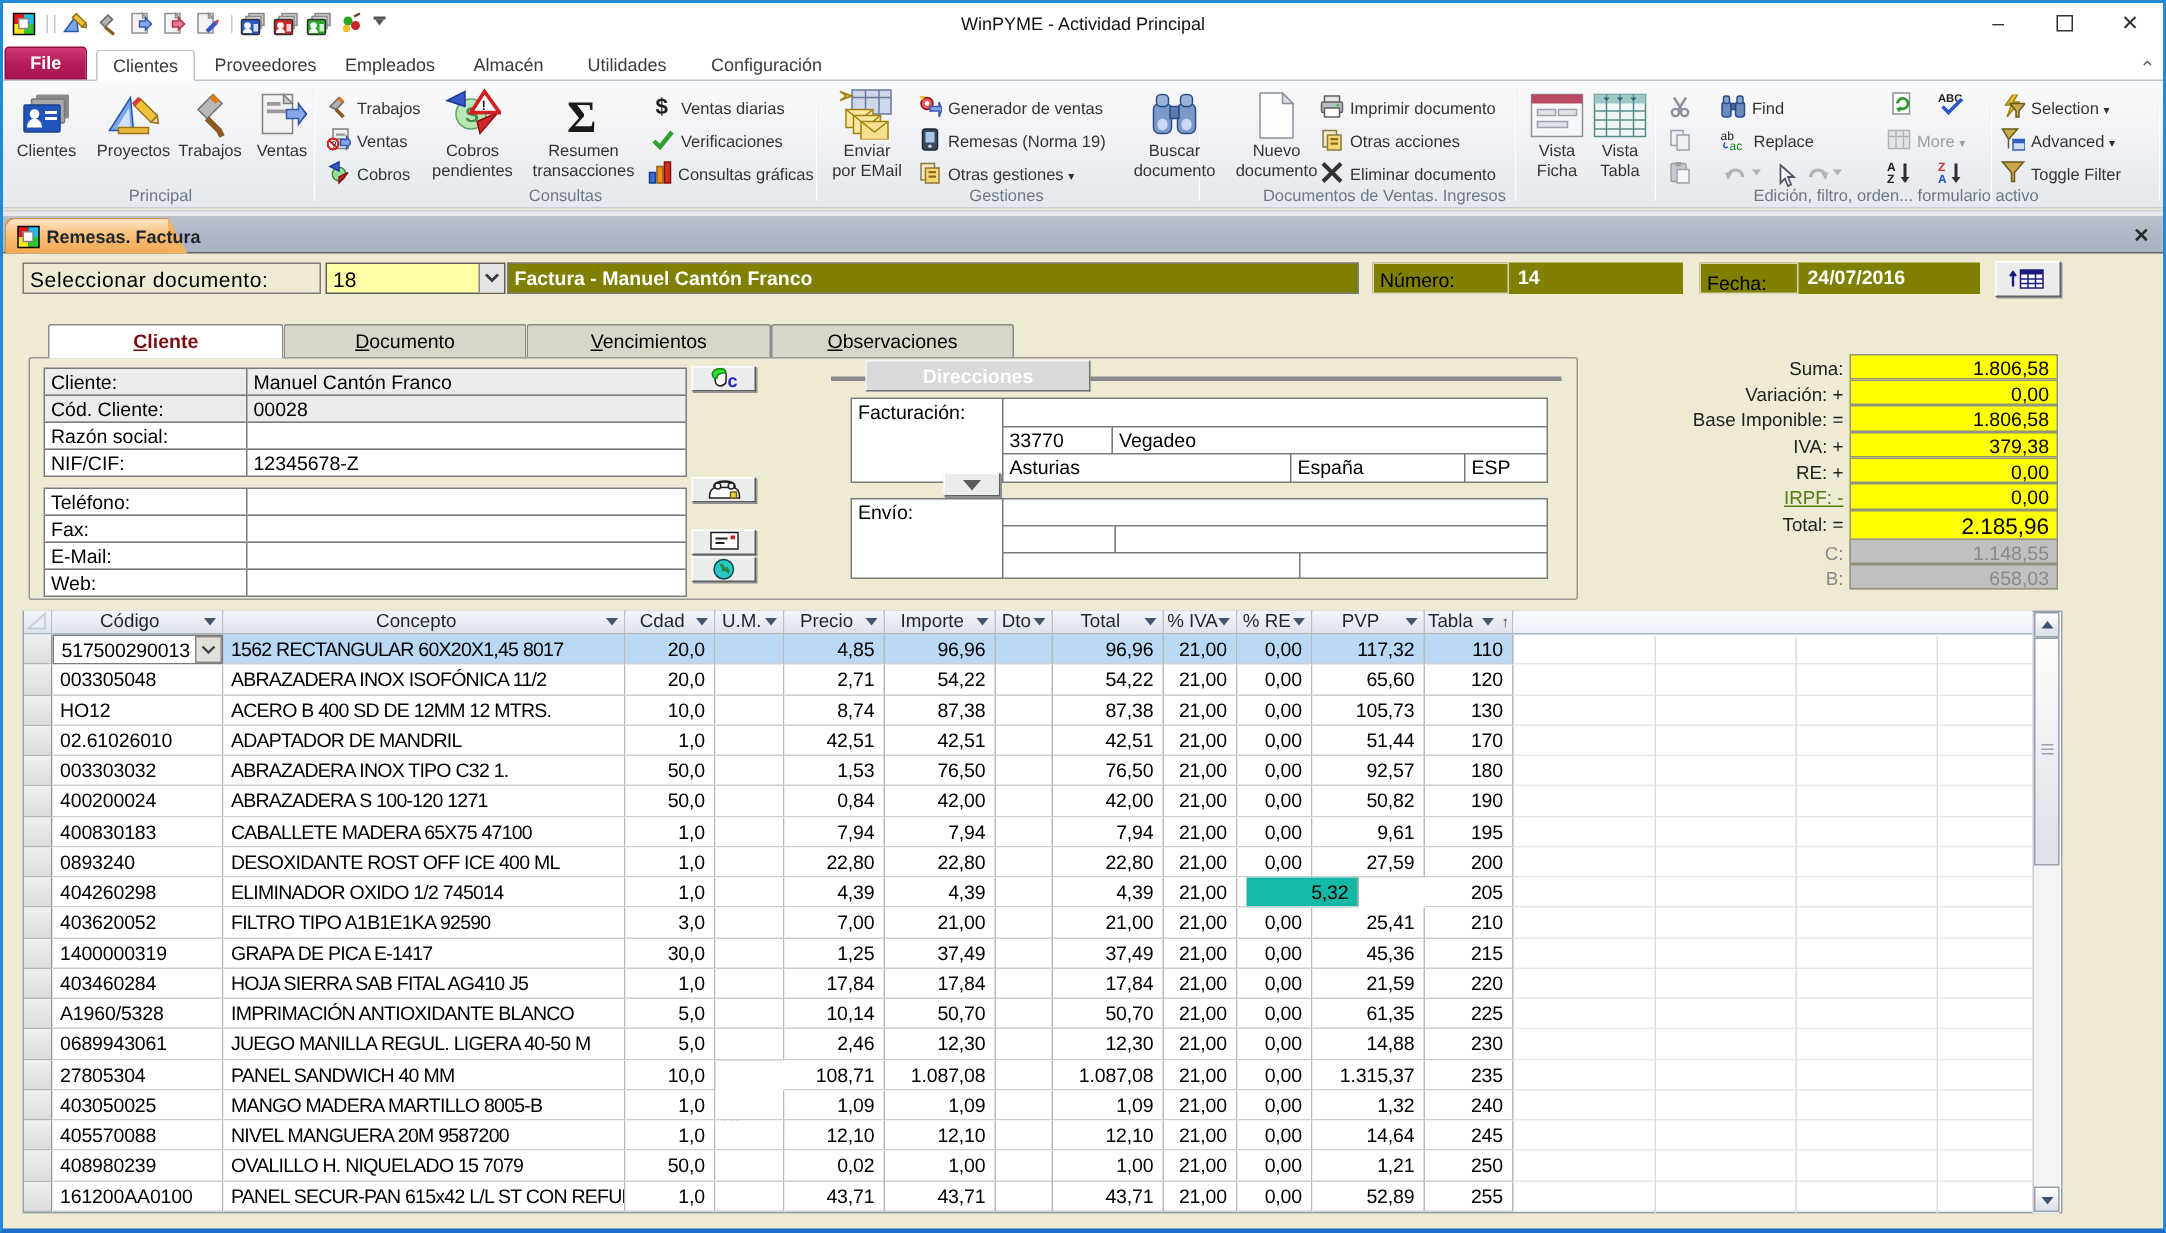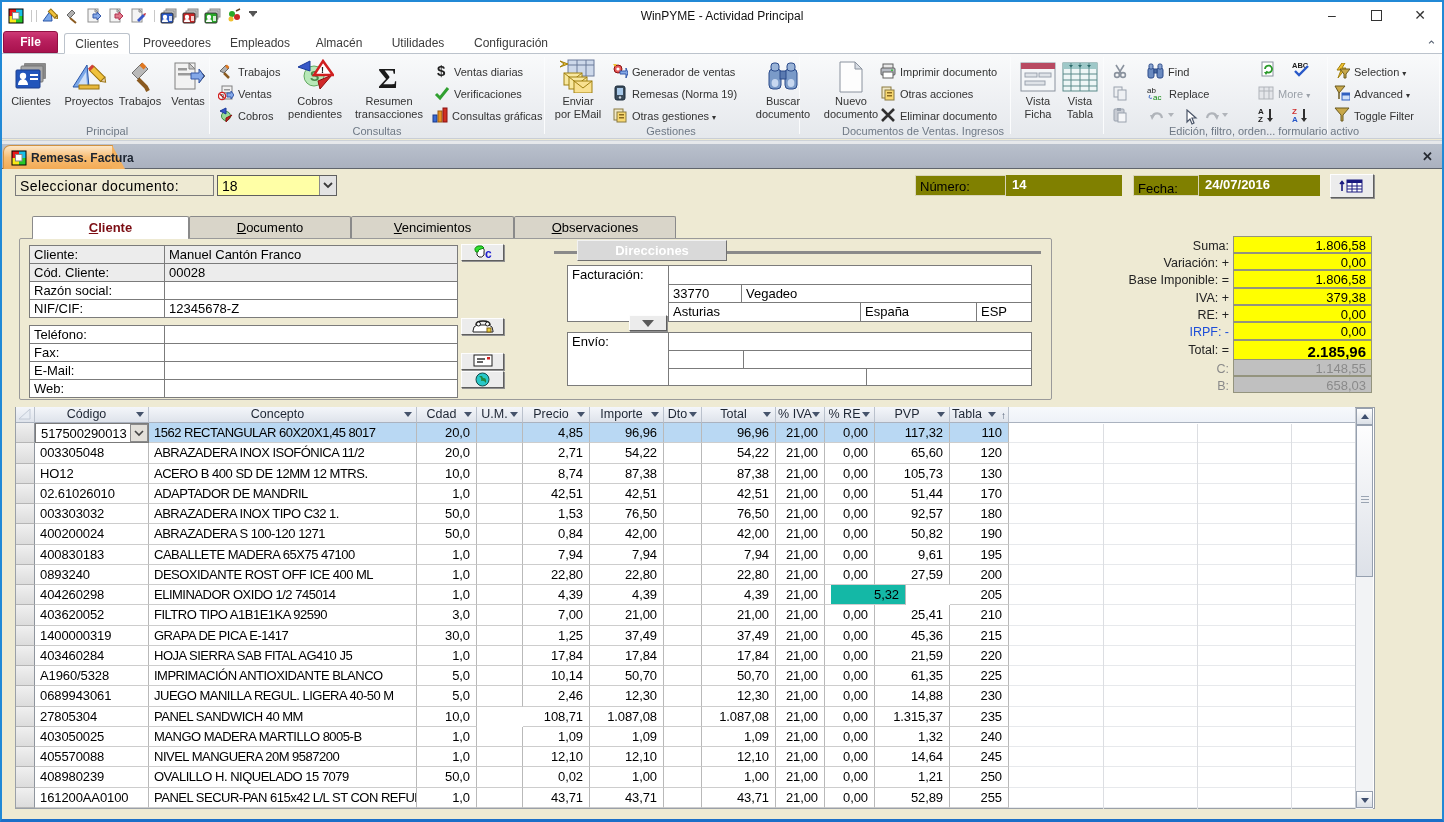--- a/index.html
+++ b/index.html
@@ -455,20 +455,21 @@
             <rect x="4.5" y="4.5" width="6.5" height="6.5" fill="#fff" stroke="#888"></rect>
           </svg></div>
       </div>
       <div class="abs" style="right:9px;top:5px;color:#272b33;font-size:13px;font-weight:bold;">✕</div>
     </div>
 <div class="cell" style="left:13px;top:173px;width:199px;height:21px;background:#eeead3;font-size:14px;letter-spacing:0.4px;padding-top:2px;">Seleccionar documento:</div>
 <div class="cell" style="left:215px;top:173px;width:120px;height:21px;background:#ffffa6;font-size:14px;padding-top:2px;border-color:#5f5f5f;">18</div>
 <div class="abs" style="left:317px;top:174px;width:17px;height:19px;background:#e3e3e3;border-left:1px solid #8a8a8a;"><svg width="16" height="18">
         <path d="M4 7 L8 11 L12 7" stroke="#3a3a3a" stroke-width="1.8" fill="none"></path>
       </svg></div>
+<div class="cell olive" style="left:336px;top:173px;width:568px;height:21px;border-color:#7b7b7b;font-weight:bold;padding-left:4px;padding-top:2px;">Factura - Manuel Cantón Franco</div>
 <div class="abs olive" style="left:913px;top:173px;width:207px;height:21px;"></div>
 <div class="abs" style="left:913px;top:173px;width:91px;height:21px;border:1px solid #d8d4b8;font-size:13px;color:#000;padding:3px 0 0 4px;">Número:</div>
 <div class="abs" style="left:1010px;top:175px;font-weight:bold;color:#fff;font-size:13px;">14</div>
 <div class="abs olive" style="left:1131px;top:173px;width:187px;height:21px;"></div>
 <div class="abs" style="left:1131px;top:173px;width:66px;height:21px;border:1px solid #d8d4b8;font-size:13px;color:#000;padding:5px 0 0 4px;">Fecha:</div>
 <div class="abs" style="left:1203px;top:175px;font-weight:bold;color:#fff;font-size:13px;">24/07/2016</div>
 <div class="btn3d" style="left:1328px;top:172px;width:44px;height:24px;"><svg width="26" height="18" style="margin:2px 0 0 8px;">
         <path d="M3 14 L3 5 M1 7 L3 4.5 L5 7" stroke="#1a1a80" stroke-width="1.6" fill="none"></path>
         <rect x="8" y="3" width="15" height="12" fill="#fff" stroke="#1a1a80"></rect>
         <rect x="8" y="3" width="15" height="3" fill="#1a1a80"></rect>
@@ -542,24 +543,24 @@
 <div class="sumlbl" style="left:1067px;top:237px;color:#222;">Suma:</div>
 <div class="abs sumval" style="left:1231px;top:234px;height:17px;">1.806,58</div>
 <div class="sumlbl" style="left:1067px;top:254px;color:#222;">Variación: +</div>
 <div class="abs sumval" style="left:1231px;top:251px;height:17px;">0,00</div>
 <div class="sumlbl" style="left:1067px;top:271px;color:#222;">Base Imponible: =</div>
 <div class="abs sumval" style="left:1231px;top:268px;height:18px;">1.806,58</div>
 <div class="sumlbl" style="left:1067px;top:289px;color:#222;">IVA: +</div>
 <div class="abs sumval" style="left:1231px;top:286px;height:17px;">379,38</div>
 <div class="sumlbl" style="left:1067px;top:306px;color:#222;">RE: +</div>
 <div class="abs sumval" style="left:1231px;top:303px;height:17px;">0,00</div>
-<div class="sumlbl" style="left:1067px;top:323px;color:#1d4ed8;">IRPF: -</div>
+<div class="sumlbl" style="left:1067px;top:323px;color:#4d7c0f;text-decoration:underline;">IRPF: -</div>
 <div class="abs sumval" style="left:1231px;top:320px;height:18px;">0,00</div>
 <div class="sumlbl" style="left:1067px;top:341px;color:#222;">Total: =</div>
-<div class="abs sumval" style="left:1231px;top:338px;height:33px;font-weight:bold;font-size:15px;padding-top:2px;">2.185,96</div>
+<div class="abs sumval" style="left:1231px;top:338px;height:33px;font-weight:normal;font-size:15px;padding-top:2px;">2.185,96</div>
 <div class="sumlbl" style="left:1067px;top:360px;color:#8a8a8a;">C:</div>
 <div class="abs sumval" style="left:1231px;top:357px;height:17px;background:#c0c0c0;color:#8a8a8a;">1.148,55</div>
 <div class="sumlbl" style="left:1067px;top:377px;color:#8a8a8a;">B:</div>
 <div class="abs sumval" style="left:1231px;top:374px;height:17px;background:#c0c0c0;color:#8a8a8a;">658,03</div>
 <div class="abs" style="left:13px;top:405px;width:1360px;height:402px;border:1px solid #9aa0a8;background:#fff;"></div>
 <div class="th" style="left:14px;top:405px;width:19px;"><svg width="17" height="15">
         <polygon points="3,12 14,12 14,2" fill="#e7ecf3" stroke="#c2cad6"></polygon>
       </svg></div>
 <div class="th" style="left:33px;top:405px;width:114px;">Código<span class="dd"></span></div>
 <div class="th" style="left:147px;top:405px;width:268px;">Concepto<span class="dd"></span></div>

